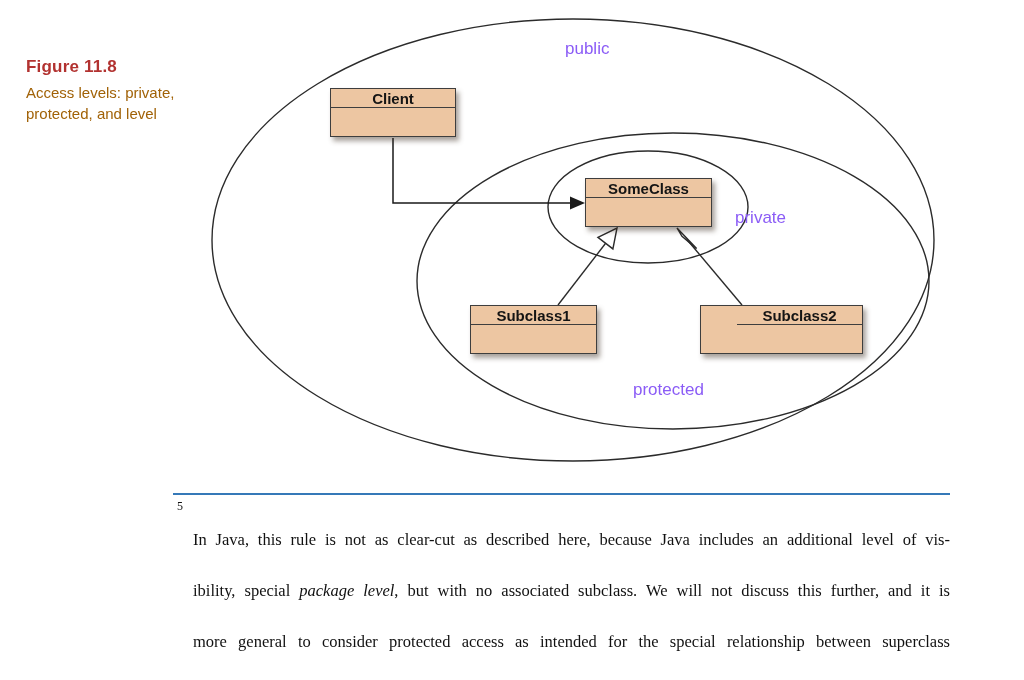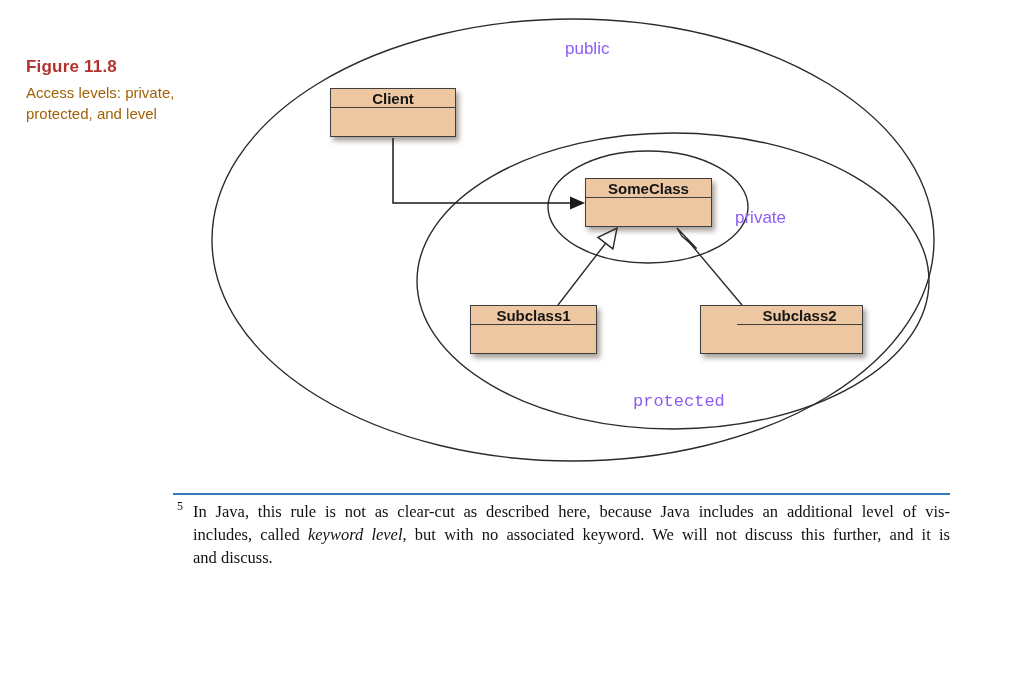--- a/index.html
+++ b/index.html
@@ -48,21 +48,21 @@
   }
   .fn-marker {
     position: absolute; left: 177px; top: 499px;
     font-family: "Liberation Serif", serif; font-size: 12px; color: #111111;
   }
   .fn-block {
     position: absolute; left: 193px; top: 500px; width: 757px;
     font-family: "Liberation Serif", serif; font-size: 16.5px; color: #111111;
     line-height: 23px;
   }
-  .fn-line { text-align: justify; }
+  .fn-line { text-align: justify; margin-top: 28px; }
   .fn-line.just { text-align-last: justify; }
 </style>
 </head>
 <body>
 
 <div class="fig-cap">
   <div class="fig-label">Figure 11.8</div>
   <div class="fig-text">
     <div>Access levels: private,</div>
     <div>protected, and level</div>
@@ -82,21 +82,21 @@
 
   <line x1="558" y1="305" x2="612" y2="235" stroke="#2b2b2b" stroke-width="1.4"></line>
   <polygon points="617,228 612.9,248.9 597.9,237.3" fill="#ffffff" stroke="#2b2b2b" stroke-width="1.4"></polygon>
 
   <line x1="742" y1="305" x2="684" y2="236" stroke="#2b2b2b" stroke-width="1.4"></line>
   <polygon points="677,228 696.6,248.6 682,236.4" fill="#ffffff" stroke="#2b2b2b" stroke-width="1.4"></polygon>
 </svg>
 
 <div class="region-label" style="left:565px; top:39px;">public</div>
 <div class="region-label" style="left:735px; top:197px;margin-top:11px;">private</div>
-<div class="region-label" style="left:633px; top:392px;font-family:Liberation Mono, monospace;">protected</div>
+<div class="region-label" style="left:633px; top:380px;">protected</div>
 
 <div class="uml" style="left:330px; top:88px; width:124px; height:47px;">
   <div class="uml-title">Client</div>
   <div class="uml-body"></div>
 </div>
 
 <div class="uml" style="left:585px; top:178px; width:125px; height:47px;">
   <div class="uml-title">SomeClass</div>
   <div class="uml-body"></div>
 </div>
@@ -108,15 +108,16 @@
 
 <div class="uml" style="left:700px; top:305px; width:125px; height:47px;padding-left:36px;">
   <div class="uml-title">Subclass2</div>
   <div class="uml-body"></div>
 </div>
 
 <div class="fn-rule"></div>
 <div class="fn-marker">5</div>
 <div class="fn-block">
   <div class="fn-line just">In Java, this rule is not as clear-cut as described here, because Java includes an additional level of vis-</div>
-  <div class="fn-line just"><span>includes, called </span><i>keyword level</i><span>, but with no associated keyword. We will not discuss this further, and it is</span></div>
+  <div class="fn-line just"><span>ibility, special </span><i>package level</i><span>, but with no associated subclass. We will not discuss this further, and it is</span></div>
+  <div class="fn-line just">more general to consider protected access as intended for the special relationship between superclass</div>
   <div class="fn-line">and discuss.</div>
 </div>
 
 </body></html>

